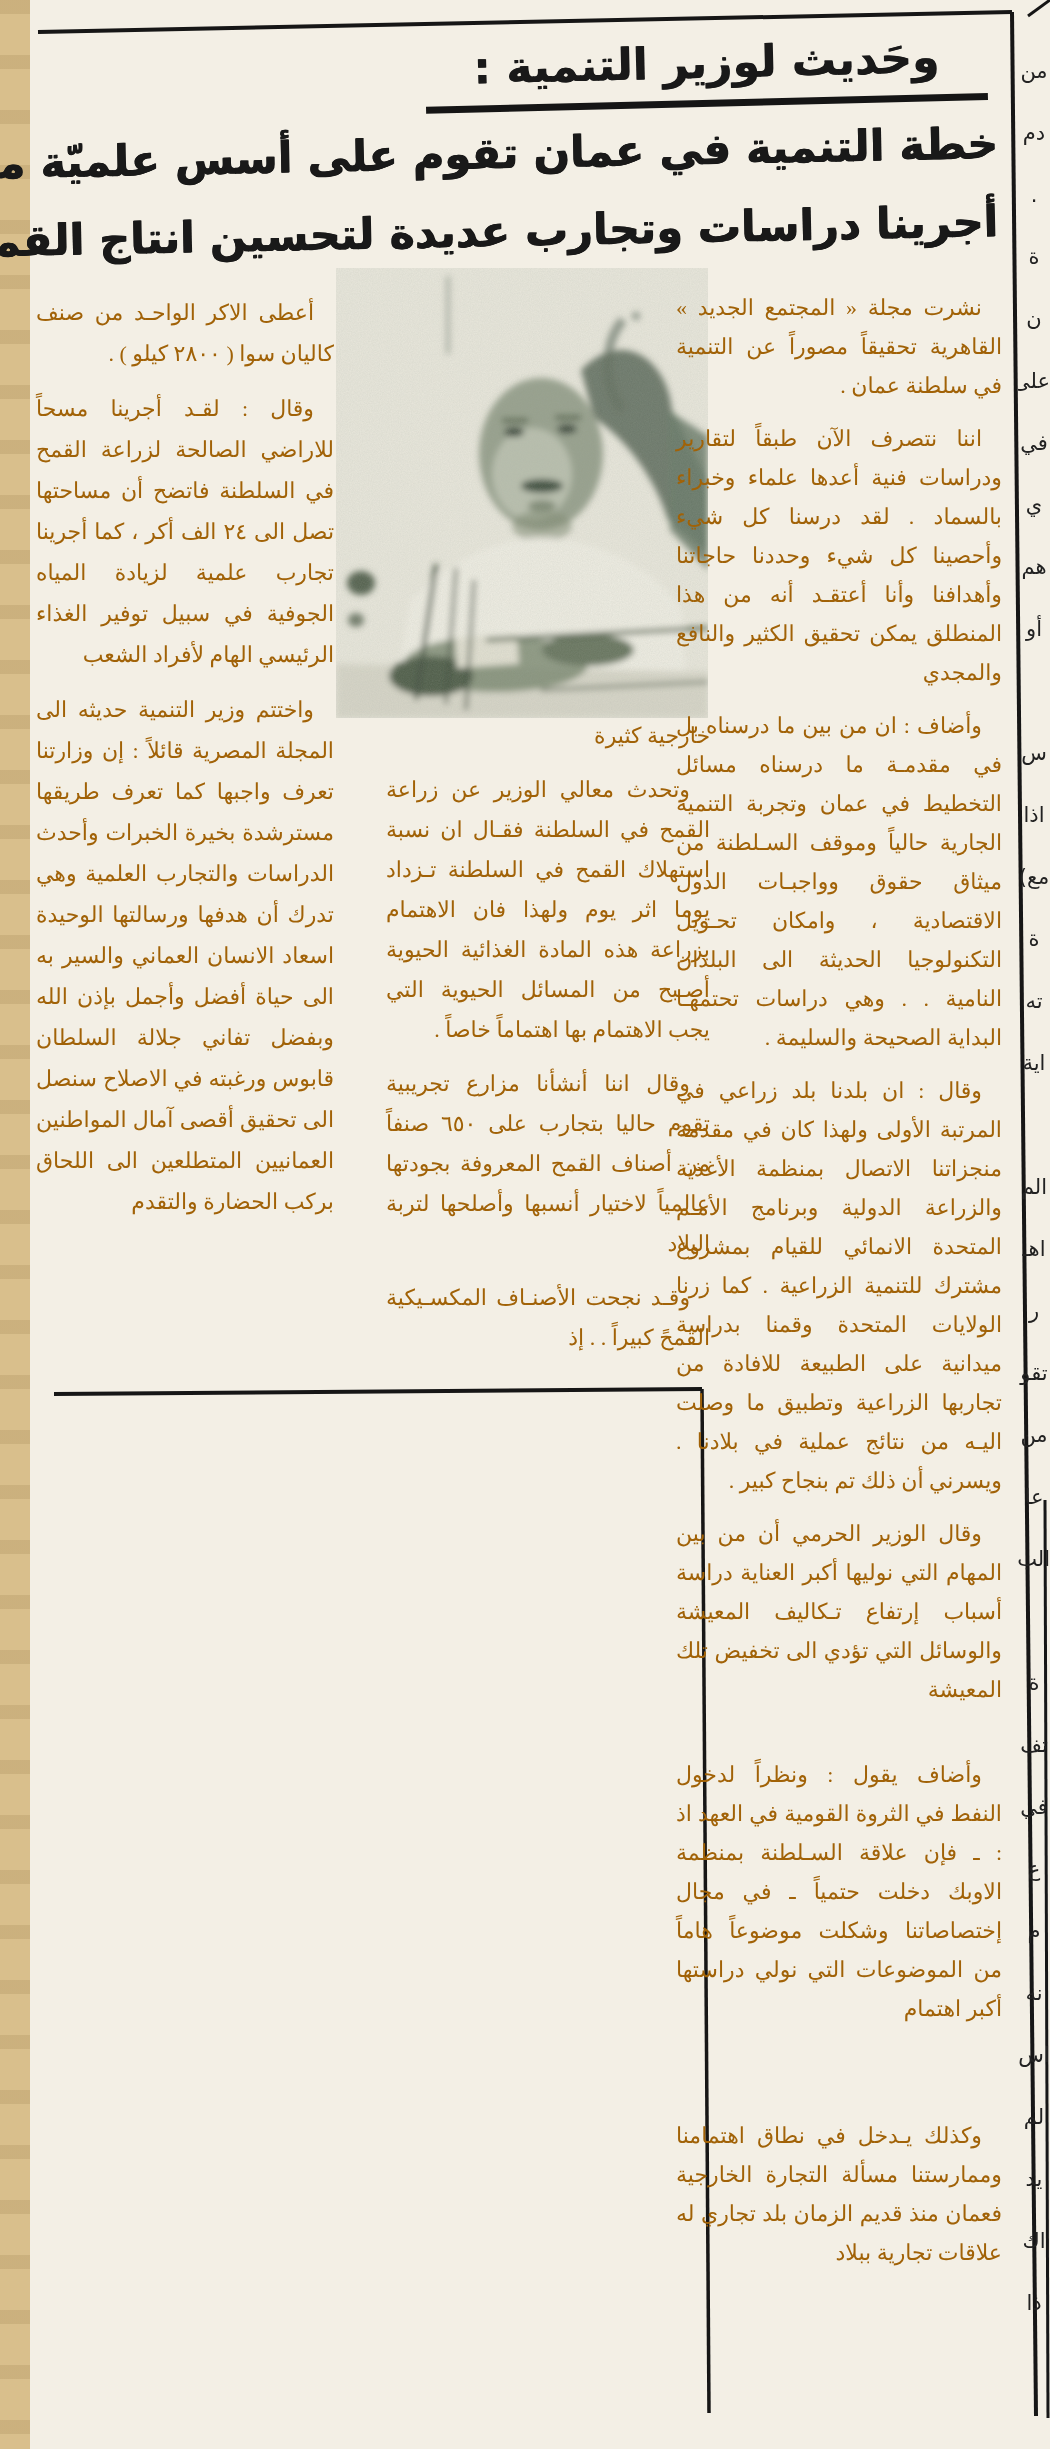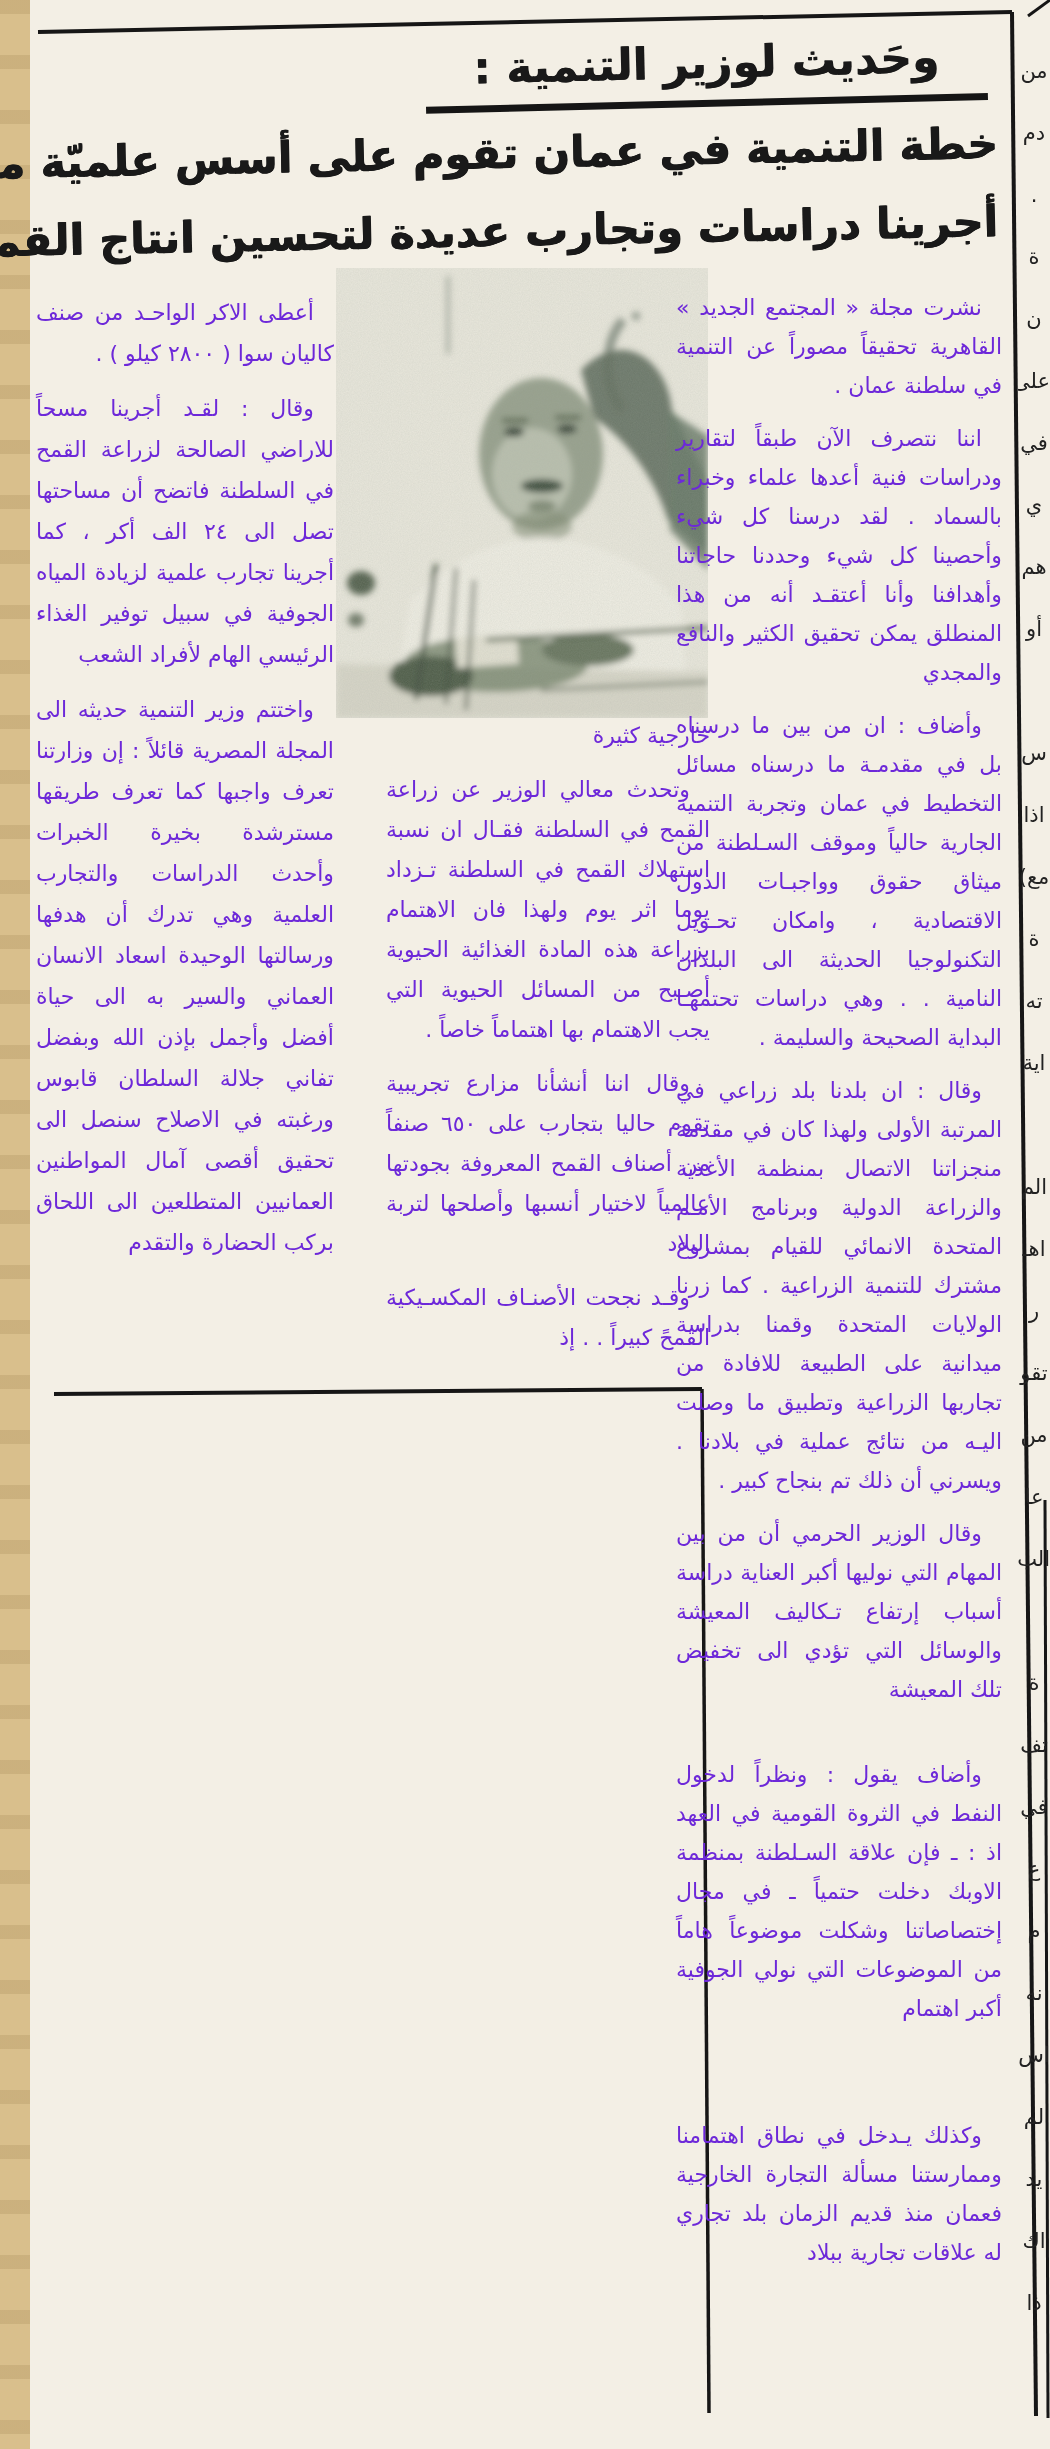--- a/index.html
+++ b/index.html
@@ -44,21 +44,22 @@
   .hl2{top:196px;}
   
   .photo{
     position:absolute;left:336px;top:268px;width:372px;height:450px;margin:0;
     overflow:hidden;
   }
   
   .col{
     position:absolute;direction:rtl;
     text-align:justify;-moz-text-align-last:right;text-align-last:right;
-    color:#6d28d9;
+    color:#a16207;
+    font-family:Liberation Serif, serif;
   }
   .col p{margin:0 0 14px;text-indent:20px;}
   .col-left{left:36px;top:292px;width:298px;font-size:22px;line-height:41px;}
   .col-middle{left:338px;top:716px;width:324px;font-size:22px;line-height:40px;margin-left:48px;}
   .col-right{left:676px;top:288px;width:326px;font-size:22px;line-height:39px;}
   .col-right p:nth-of-type(6){margin-top:46px;}
   .col-right p:nth-of-type(7){margin-top:88px;}
   .col-right p:nth-of-type(8){margin-top:40px;}
   .col-middle p:first-of-type{text-indent:0;}
   
@@ -134,21 +135,21 @@
       <rect width="372" height="450" filter="url(#noise)"></rect>
     </svg>
   </figure>
 
   <div class="col col-right">
     <p>نشرت مجلة « المجتمع الجديد » القاهرية تحقيقاً مصوراً عن التنمية في سلطنة عمان .</p>
     <p>اننا نتصرف الآن طبقاً لتقارير ودراسات فنية أعدها علماء وخبراء بالسماد . لقد درسنا كل شيء وأحصينا كل شيء وحددنا حاجاتنا وأهدافنا وأنا أعتقـد أنه من هذا المنطلق يمكن تحقيق الكثير والنافع والمجدي</p>
     <p>وأضاف : ان من بين ما درسناه بل في مقدمـة ما درسناه مسائل التخطيط في عمان وتجربة التنمية الجارية حالياً وموقف السـلطنة من ميثاق حقوق وواجبـات الدول الاقتصادية ، وامكان تحـويل التكنولوجيا الحديثة الى البلدان النامية . . وهي دراسات تحتمهـا البداية الصحيحة والسليمة .</p>
     <p>وقال : ان بلدنا بلد زراعي في المرتبة الأولى ولهذا كان في مقدمة منجزاتنا الاتصال بمنظمة الأغذية والزراعة الدولية وبرنامج الأمـم المتحدة الانمائي للقيام بمشروع مشترك للتنمية الزراعية . كما زرنا الولايات المتحدة وقمنا بدراسة ميدانية على الطبيعة للافادة من تجاربها الزراعية وتطبيق ما وصلت اليـه من نتائج عملية في بلادنا . ويسرني أن ذلك تم بنجاح كبير .</p>
     <p>وقال الوزير الحرمي أن من بين المهام التي نوليها أكبر العناية دراسة أسباب إرتفاع تـكاليف المعيشة والوسائل التي تؤدي الى تخفيض تلك المعيشة</p>
-    <p>وأضاف يقول : ونظراً لدخول النفط في الثروة القومية في العهد اذ : ـ فإن علاقة السـلطنة بمنظمة الاوبك دخلت حتمياً ـ في مجال إختصاصاتنا وشكلت موضوعاً هاماً من الموضوعات التي نولي الجوفية أكبر اهتمام</p>
+    <p>وأضاف يقول : ونظراً لدخول النفط في الثروة القومية في العهد اذ : ـ فإن علاقة السـلطنة بمنظمة الاوبك دخلت حتمياً ـ في مجال إختصاصاتنا وشكلت موضوعاً هاماً من الموضوعات التي نولي دراستها أكبر اهتمام</p>
     <p>وكذلك يـدخل في نطاق اهتمامنا وممارستنا مسألة التجارة الخارجية فعمان منذ قديم الزمان بلد تجاري له علاقات تجارية ببلاد</p>
   </div>
 
   <div class="col col-middle">
     <p>خارجية كثيرة</p>
     <p>وتحدث معالي الوزير عن زراعة القمح في السلطنة فقـال ان نسبة استهلاك القمح في السلطنة تـزداد يوما اثر يوم ولهذا فان الاهتمام بزراعة هذه المادة الغذائية الحيوية أصـبح من المسائل الحيوية التي يجب الاهتمام بها اهتماماً خاصاً .</p>
     <p>وقال اننا أنشأنا مزارع تجريبية تقوم حاليا بتجارب على ٦٥٠ صنفاً من أصناف القمح المعروفة بجودتها عالمياً لاختيار أنسبها وأصلحها لتربة البلاد</p>
     <p>وقـد نجحت الأصنـاف المكسـيكية القمحً كبيراً . . إذ</p>
   </div>
 

